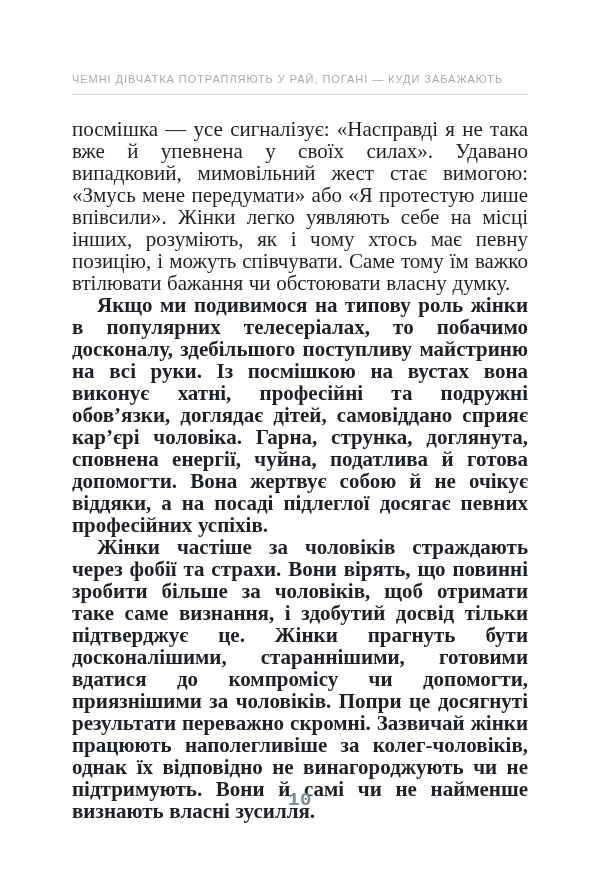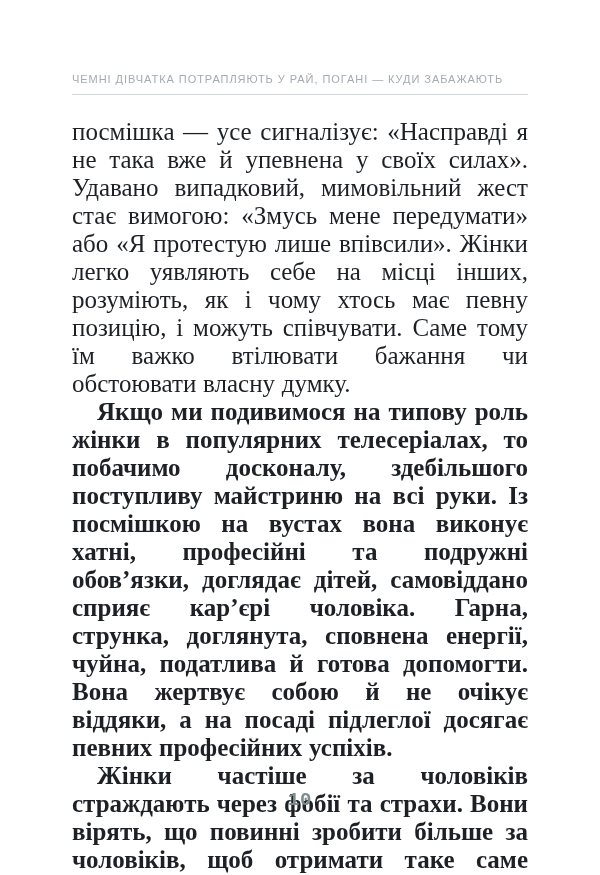--- a/index.html
+++ b/index.html
@@ -47,22 +47,22 @@
   }
   
   .text-column {
     position: absolute;
     left: 72px;
     top: 118px;
     width: 456px;
   }
   .para {
     margin: 0;
-    font-size: 25px;
-    line-height: 28px;
+    font-size: 21px;
+    line-height: 22px;
     color: #1d2125;
     text-align: justify;
     text-justify: inter-word;
     hyphens: manual;
     word-spacing: 0.02em;
   }
   .para.indent {
     text-indent: 25px;
     font-weight: bold;
   }

